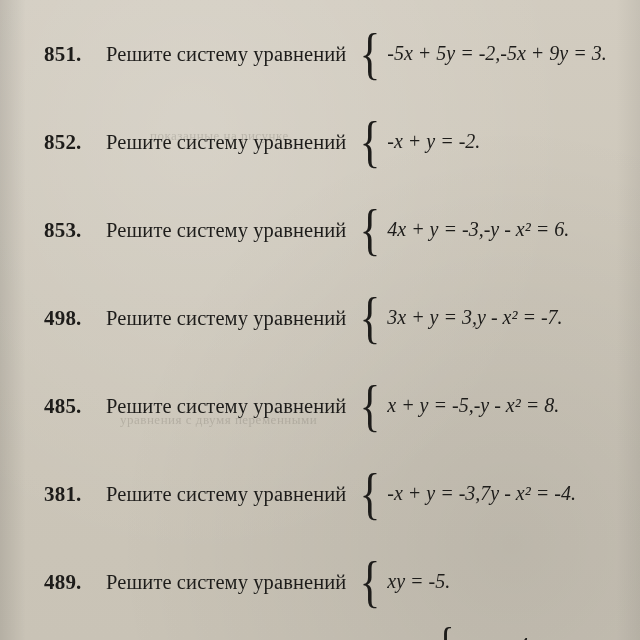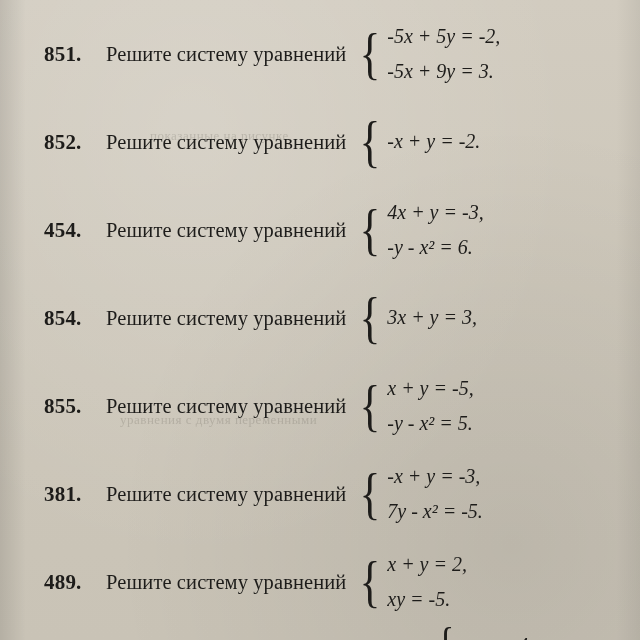--- a/index.html
+++ b/index.html
@@ -82,21 +82,21 @@
     font-size: 58px;
     line-height: 0.8;
     color: #1d1c1a;
     font-family: "Liberation Serif", serif;
     margin-right: 3px;
     transform: scaleX(0.75);
     font-weight: 400;
   }
   .eqs {
     display: flex;
-    flex-direction: column;
+    flex-direction: row;
     justify-content: flex-end;
   }
   .eq {
     font-family: "Liberation Serif", serif;
     font-size: 20px;
     font-style: italic;
     color: #1d1c1a;
     line-height: 1.75;
     white-space: nowrap;
   }
@@ -138,73 +138,73 @@
       <div class="task">Решите систему уравнений</div>
       <div class="system">
         <div class="brace">{</div>
         <div class="eqs">
           <div class="eq">-x + y = -2.</div>
         </div>
       </div>
     </div>
 
     <div class="problem">
-      <div class="num">454.</div>
+      <div class="num">853.</div>
       <div class="task">Решите систему уравнений</div>
       <div class="system">
         <div class="brace">{</div>
         <div class="eqs">
           <div class="eq">4x + y = -3,</div>
           <div class="eq">-y - x² = 6.</div>
         </div>
       </div>
     </div>
 
     <div class="problem">
-      <div class="num">854.</div>
+      <div class="num">498.</div>
       <div class="task">Решите систему уравнений</div>
       <div class="system">
         <div class="brace">{</div>
         <div class="eqs">
           <div class="eq">3x + y = 3,</div>
-        </div>
-      </div>
-    </div>
-
-    <div class="problem">
-      <div class="num">855.</div>
+          <div class="eq">y - x² = -7.</div>
+        </div>
+      </div>
+    </div>
+
+    <div class="problem">
+      <div class="num">485.</div>
       <div class="task">Решите систему уравнений</div>
       <div class="system">
         <div class="brace">{</div>
         <div class="eqs">
           <div class="eq">x + y = -5,</div>
-          <div class="eq">-y - x² = 5.</div>
+          <div class="eq">-y - x² = 8.</div>
         </div>
       </div>
     </div>
 
     <div class="problem">
       <div class="num">381.</div>
       <div class="task">Решите систему уравнений</div>
       <div class="system">
         <div class="brace">{</div>
         <div class="eqs">
           <div class="eq">-x + y = -3,</div>
-          <div class="eq">7y - x² = -5.</div>
+          <div class="eq">7y - x² = -4.</div>
         </div>
       </div>
     </div>
 
     <div class="problem">
       <div class="num">489.</div>
       <div class="task">Решите систему уравнений</div>
       <div class="system">
         <div class="brace">{</div>
         <div class="eqs">
-          <div class="eq">x + y = 2,</div>
           <div class="eq">xy = -5.</div>
         </div>
       </div>
     </div>
 
     <div class="partial">
       <div class="system">
         <div class="brace">{</div>
         <div class="eqs">
           <div class="eq">x - y = 4</div>

